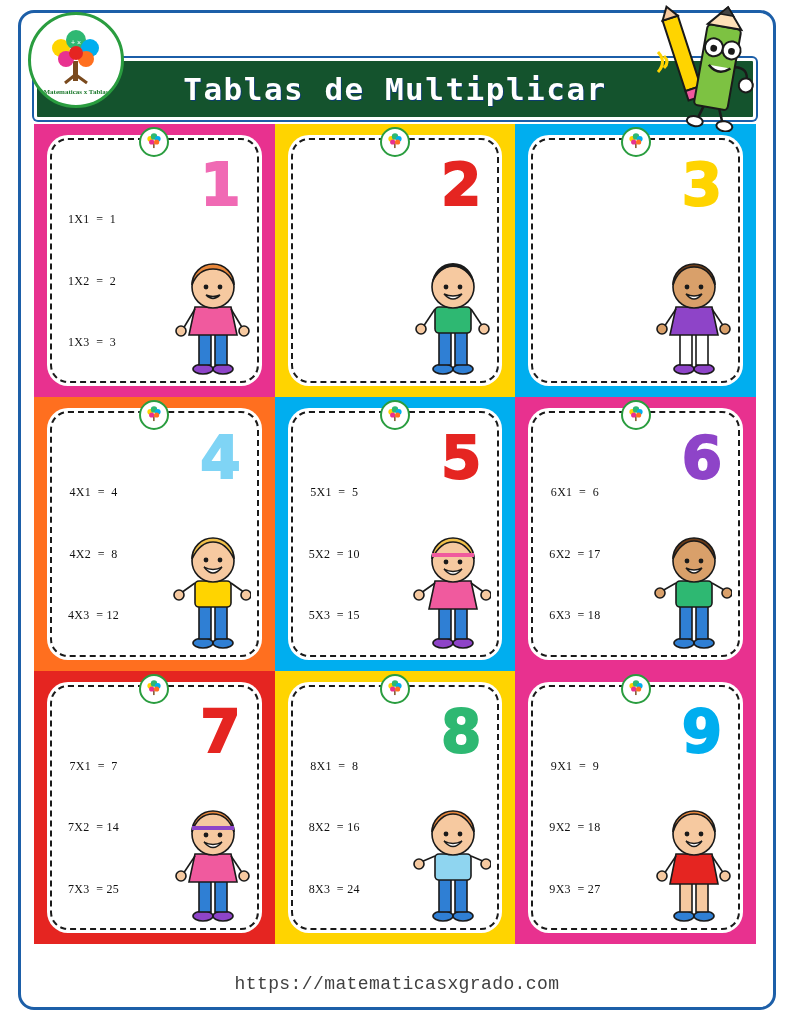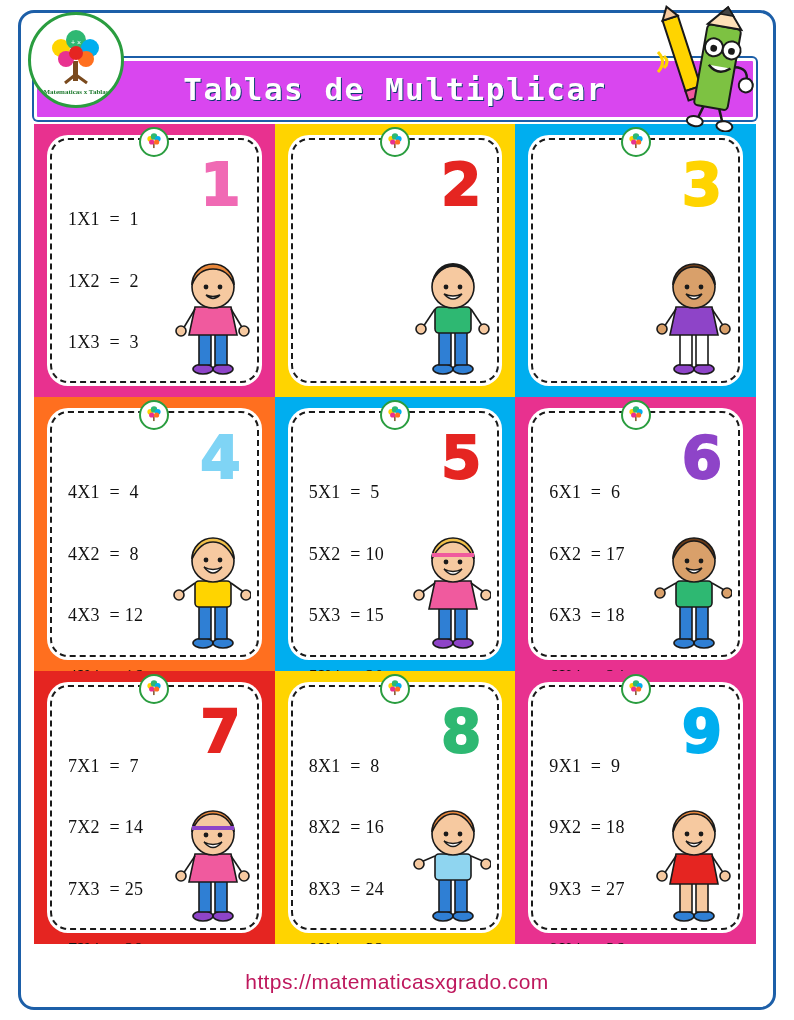--- a/index.html
+++ b/index.html
@@ -32,21 +32,21 @@
     pointer-events: none;
   }
 
   
   .header {
     position: absolute;
     left: 34px;
     top: 58px;
     width: 722px;
     height: 62px;
-    background: #d946ef;
+    background: #14532d;
     border: 3px solid #ffffff;
     border-radius: 4px;
     box-sizing: border-box;
     box-shadow: 0 0 0 2px #1b5ea8;
     display: flex;
     align-items: center;
     justify-content: center;
   }
   .header-title {
     color: #ffffff;
@@ -131,24 +131,25 @@
     background: #ffffff;
     border: 2px solid #2a9d3f;
     box-sizing: border-box;
     overflow: hidden;
   }
   .rows {
     position: absolute;
     left: 16px;
     top: 28px;
     font-family: "Liberation Serif", serif;
-    font-size: 18px;
+    font-size: 12px;
     color: #111111;
     line-height: 20.5px;
     white-space: pre;
+    text-align: center;
   }
   .rows div { letter-spacing: 0.3px; }
 
   .bignum {
     position: absolute;
     right: 16px;
     top: 16px;
     font-family: "DejaVu Sans", sans-serif;
     font-size: 58px;
     font-weight: bold;
@@ -168,23 +169,23 @@
 
   
   .footer {
     position: absolute;
     left: 0;
     bottom: 26px;
     width: 794px;
     text-align: center;
   }
   .footer-url {
-    font-family: Liberation Sans, sans-serif;
-    font-size: 21px;
-    color: #be185d;
+    font-family: Liberation Mono, monospace;
+    font-size: 18px;
+    color: #404040;
     letter-spacing: 0.4px;
   }
 </style>
 </head>
 <body>
 
 <div class="page">
 
   <div class="page-border"></div>
 

